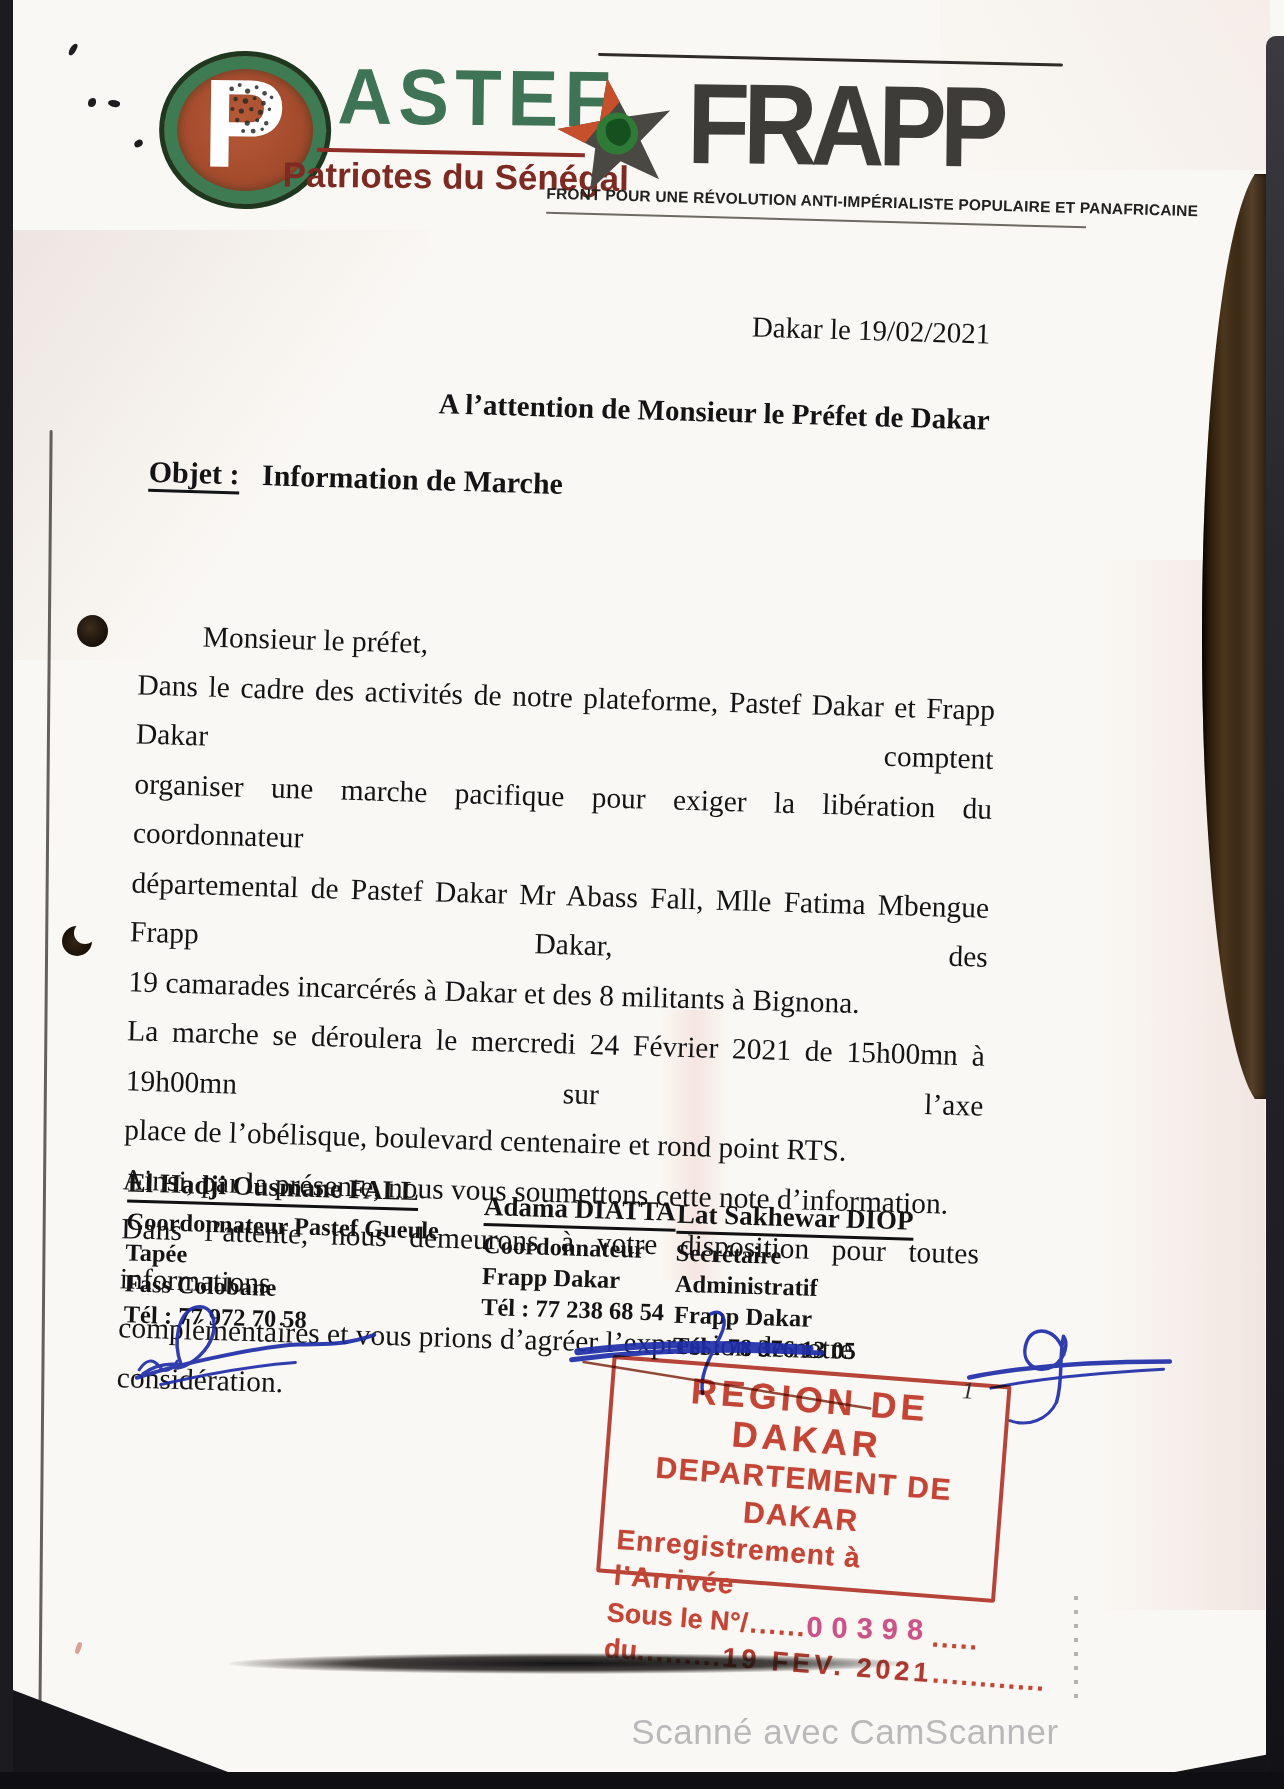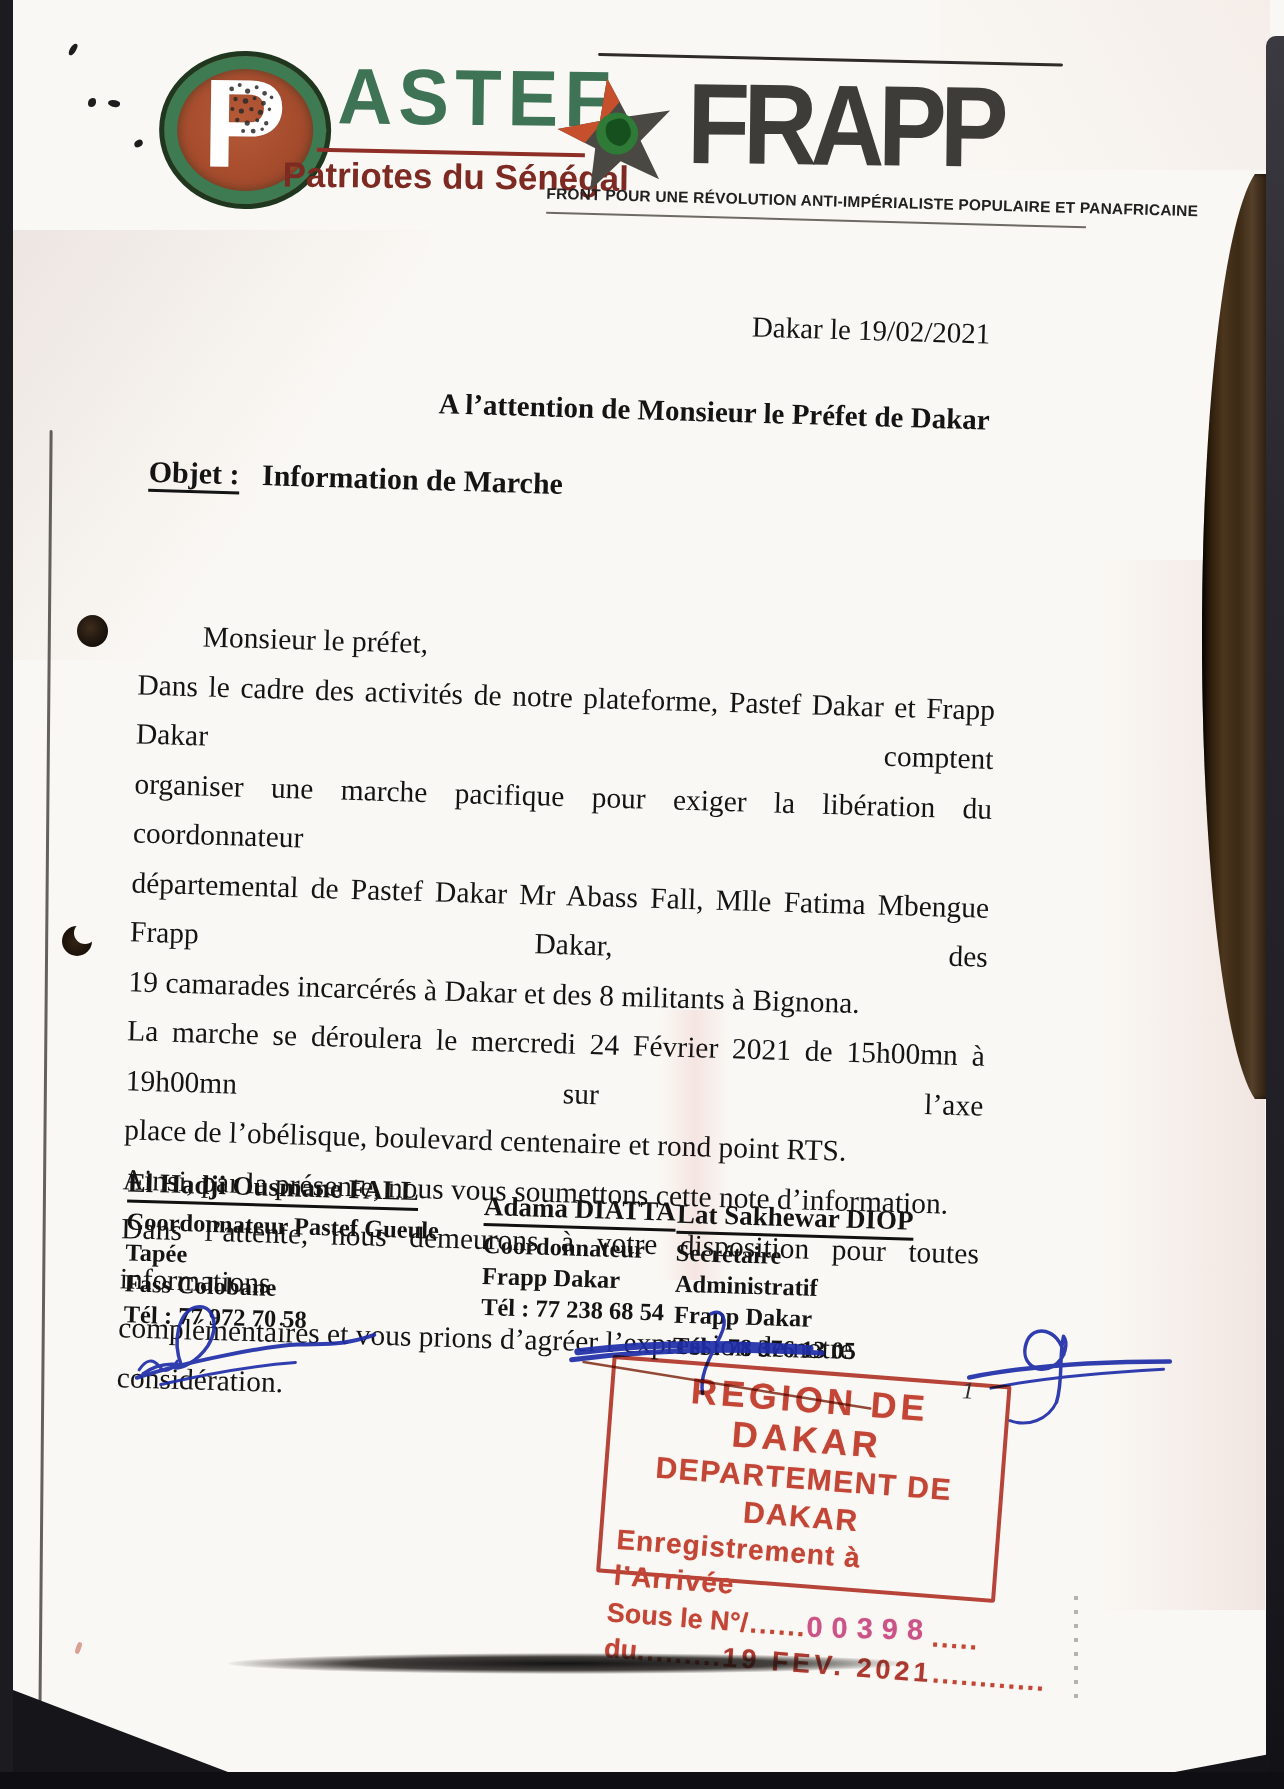--- a/index.html
+++ b/index.html
@@ -256,20 +256,21 @@
       <div class="s5">
         <span>du</span><span class="dots">.........</span><span class="sdate">19 FEV. 2021</span><span class="dots">............</span>
       </div>
     </div>
 
     <div class="abs pageno">1</div>
   </div>
 
   <div class="abs smudge"></div>
   <div class="abs red-fleck"></div>
+  <div class="abs watermark">Scanné avec CamScanner</div>
   <div class="abs edge-marks"></div>
 
   <div class="abs paper-edge-line"></div>
   <div class="abs wood-strip"></div>
   <div class="abs edge-left"></div>
   <div class="abs edge-right"></div>
   <div class="abs wedge-bl"></div>
   <div class="abs wedge-br"></div>
   <div class="abs edge-bottom"></div>
 

